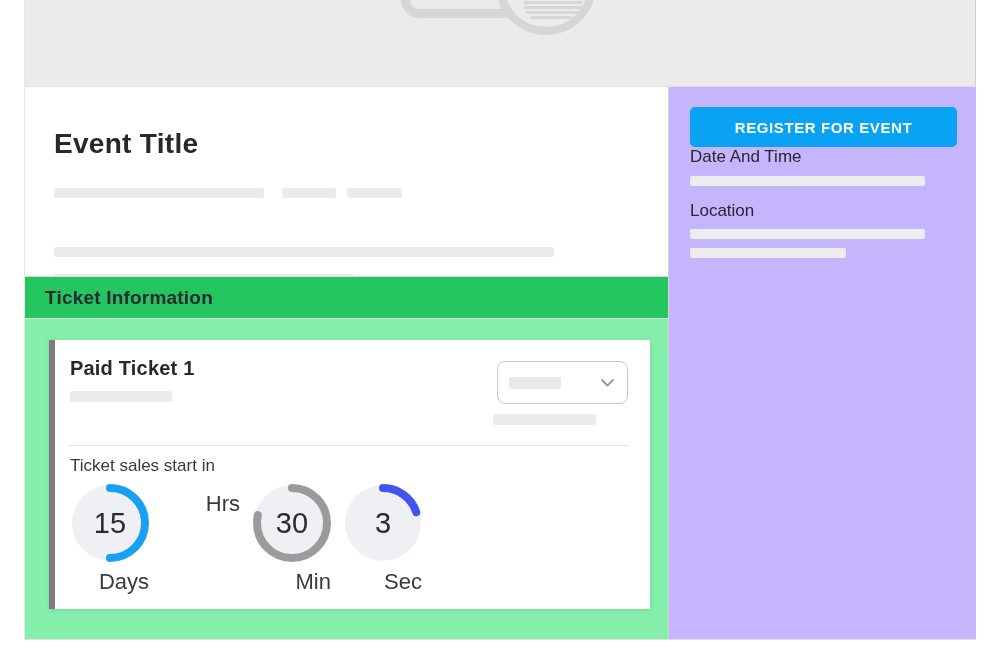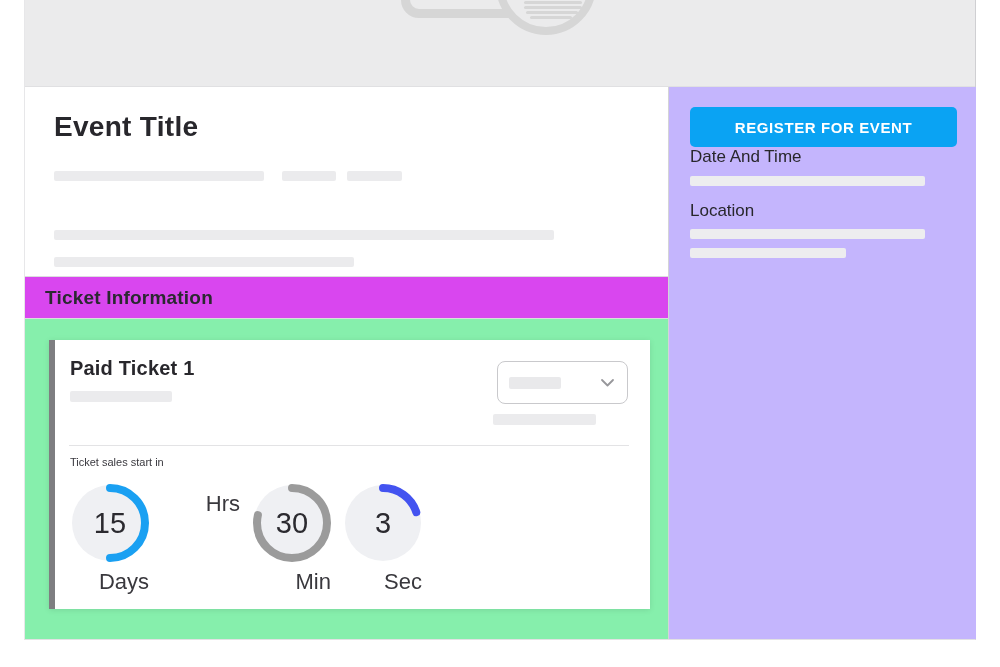--- a/index.html
+++ b/index.html
@@ -17,52 +17,52 @@
   .ph-circle { position:absolute; left:471px; top:-65px; width:100px; height:100px;
                border:8px solid #d6d6d6; border-radius:50%; background:#ebebec; }
   .ph-line { position:absolute; height:3px; background:#d6d6d6; border-radius:2px; }
 
   
   .content { display:flex; height:552px; }
   .col-main { width:644px; border-right:1px solid #d4d4d6; display:flex; flex-direction:column; }
   .col-side { flex:1; background:#c4b5fd; padding:20px 19px 0 21px; }
 
   
-  .event-head { background:#fff; padding:24px 0 0 29px; height:189px; }
+  .event-head { background:#fff; padding:41px 0 0 29px; height:189px; }
   .event-title { font-size:28px; font-weight:700; letter-spacing:.3px; color:#28272c; }
   .bar { background:#ebebed; border-radius:2px; height:10px; }
   .meta-row { display:flex; gap:0; margin-top:28px; align-items:center; }
   .meta-row .bar:nth-child(1){ width:210px; }
   .meta-row .bar:nth-child(2){ width:54px; margin-left:18px; }
   .meta-row .bar:nth-child(3){ width:55px; margin-left:11px; }
   .desc1 { width:500px; margin-top:49px; }
   .desc2 { width:300px; margin-top:17px; }
 
-  .section-band { height:43px; background:#d946ef; border-top:1px solid #dcdcde;
+  .section-band { height:43px; background:#22c55e; border-top:1px solid #dcdcde;
                   border-bottom:1px solid #dcdcde; display:flex; align-items:center;
                   padding-left:20px; }
   .section-band h2 { font-size:19px; font-weight:700; letter-spacing:.2px; color:#2a2930; }
 
   .ticket-area { flex:1; background:#86efac; padding:21px 19px 0 24px; }
 
   
   .card { position:relative; width:601px; height:269px; background:#fff;
           box-shadow:0 1px 6px rgba(0,0,0,.10); border-left:6px solid #7e7e81; }
   .card-title { position:absolute; left:15px; top:17px; font-size:20px;
                 font-weight:700; letter-spacing:.2px; color:#28272c; }
   .card-title-bar { position:absolute; left:15px; top:51px; width:102px; height:11px; }
   .qty-select { position:absolute; left:442px; top:21px; width:131px; height:43px;
                 border:1.5px solid #c9c9cc; border-radius:8px; background:#fff;
                 display:flex; align-items:center; justify-content:space-between;
                 padding:0 11px; cursor:pointer; }
   .qty-select .bar { width:52px; height:12px; background:#e9e9eb; }
   .under-select-bar { position:absolute; left:438px; top:74px; width:103px; height:11px; }
   .card-divider { position:absolute; left:14px; right:21px; top:105px; height:1px;
                   background:#e3e3e5; }
-  .countdown-label { position:absolute; left:15px; top:116px; font-size:11px;
+  .countdown-label { position:absolute; left:15px; top:116px; font-size:17px;
                      font-weight:400; color:#3a393f; }
   .countdown-row { position:absolute; left:16px; top:144px; display:flex; gap:13px; }
   .cd-item { width:78px; text-align:right; }
   .cd-dial { position:relative; width:78px; height:78px; }
   .cd-dial svg { position:absolute; left:0; top:0; }
   .cd-value { position:absolute; left:0; top:0; width:78px; height:78px;
               display:flex; align-items:center; justify-content:center;
               font-size:29px; font-weight:500; color:#2b2a2f; }
   .cd-unit { margin-top:7px; font-size:22px; color:#39383d; }
 

